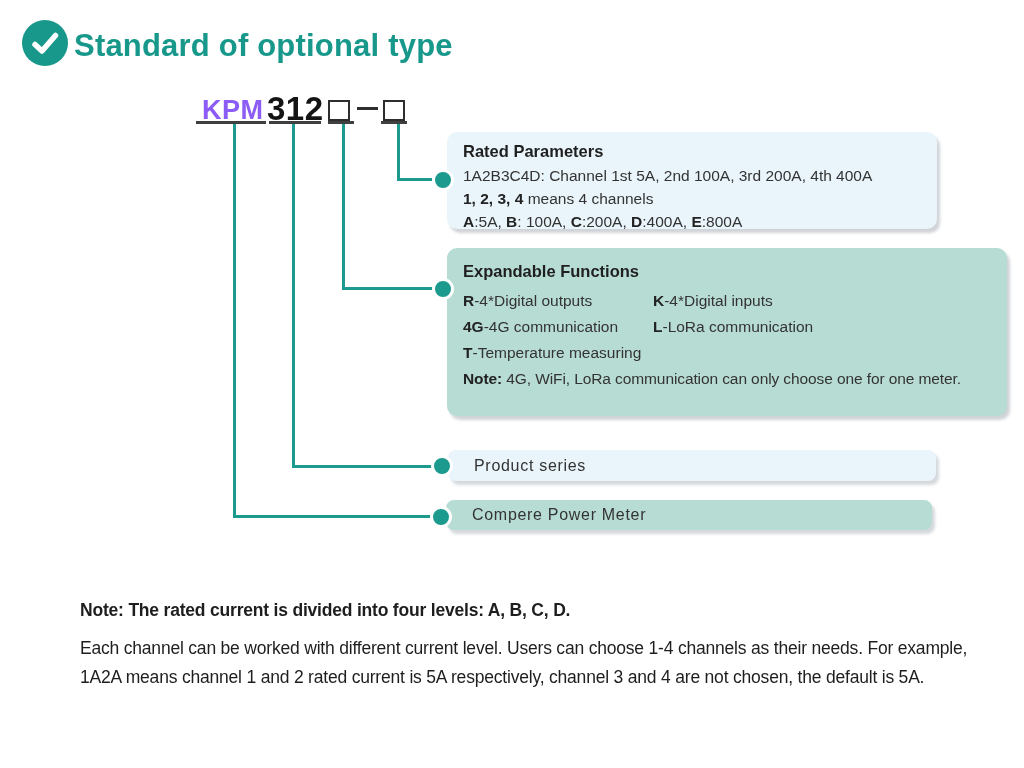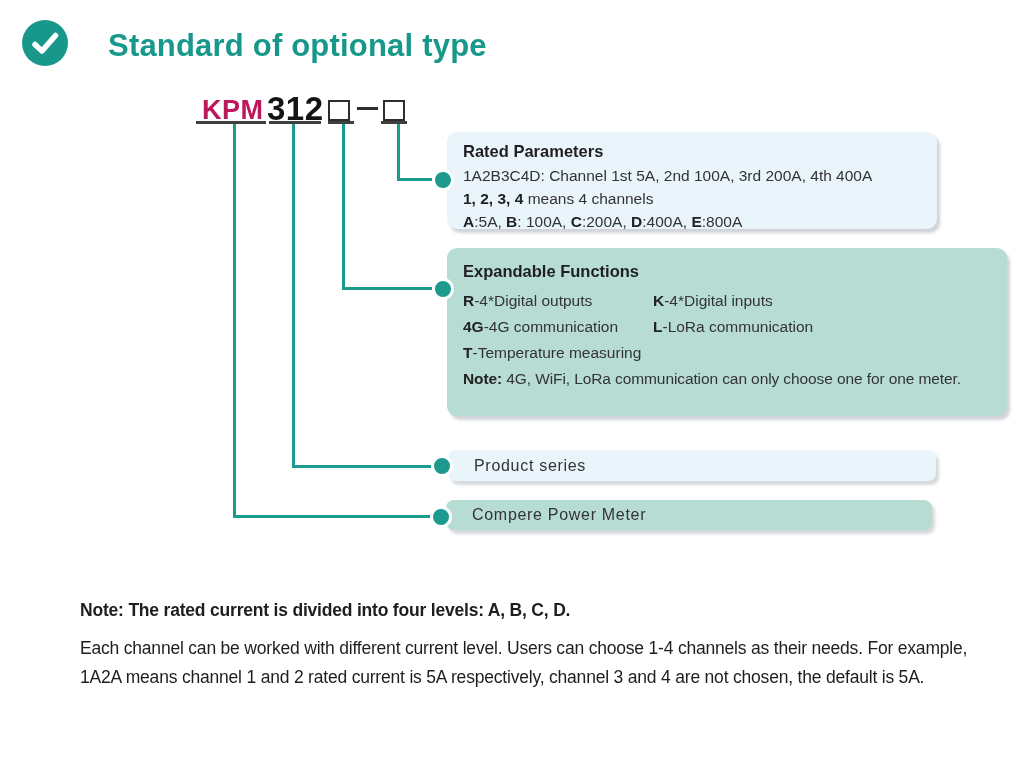--- a/index.html
+++ b/index.html
@@ -4,25 +4,25 @@
 <style>
   html,body{margin:0;padding:0;background:#fff;}
   .canvas{
     position:relative;width:1024px;height:768px;background:#fff;overflow:hidden;
     font-family:"Liberation Sans",sans-serif;color:#333;
     --accent:#17988a;--box-blue:#e9f4fb;--box-teal:#b7dcd4;--line:#1b9a8d;--ink:#2e2e2e;
   }
   
   .check-badge{position:absolute;left:22px;top:20px;width:46px;height:46px;}
   .page-title{
-    position:absolute;left:108px;top:28px;font-size:31px;font-weight:bold;
+    position:absolute;left:74px;top:28px;font-size:31px;font-weight:bold;
     color:var(--accent);letter-spacing:.2px;white-space:nowrap;
   }
   
-  .model-prefix{position:absolute;left:202px;top:97px;font-size:27px;font-weight:bold;color:#be185d;line-height:1;letter-spacing:.5px;}
+  .model-prefix{position:absolute;left:202px;top:97px;font-size:27px;font-weight:bold;color:#8b5cf6;line-height:1;letter-spacing:.5px;}
   .model-series{position:absolute;left:267px;top:92px;font-size:33px;font-weight:800;color:#141414;line-height:1;letter-spacing:.5px;}
   .ph-box{position:absolute;top:100px;width:22px;height:21px;border:2.5px solid var(--ink);background:#fff;box-sizing:border-box;}
   .ph-1{left:328px;} .ph-2{left:383px;}
   .model-dash{position:absolute;left:357px;top:107px;width:21px;height:3px;background:var(--ink);}
   .u-line{position:absolute;top:121px;height:3px;background:#3f3f3f;}
   .u1{left:196px;width:70px;} .u2{left:269px;width:52px;} .u3{left:328px;width:26px;} .u4{left:381px;width:26px;}
   
   .vline{position:absolute;width:3px;background:var(--line);}
   .hline{position:absolute;height:3px;background:var(--line);}
   .v1{left:233px;top:124px;height:394px;} .h1{left:233px;top:515px;width:200px;}

